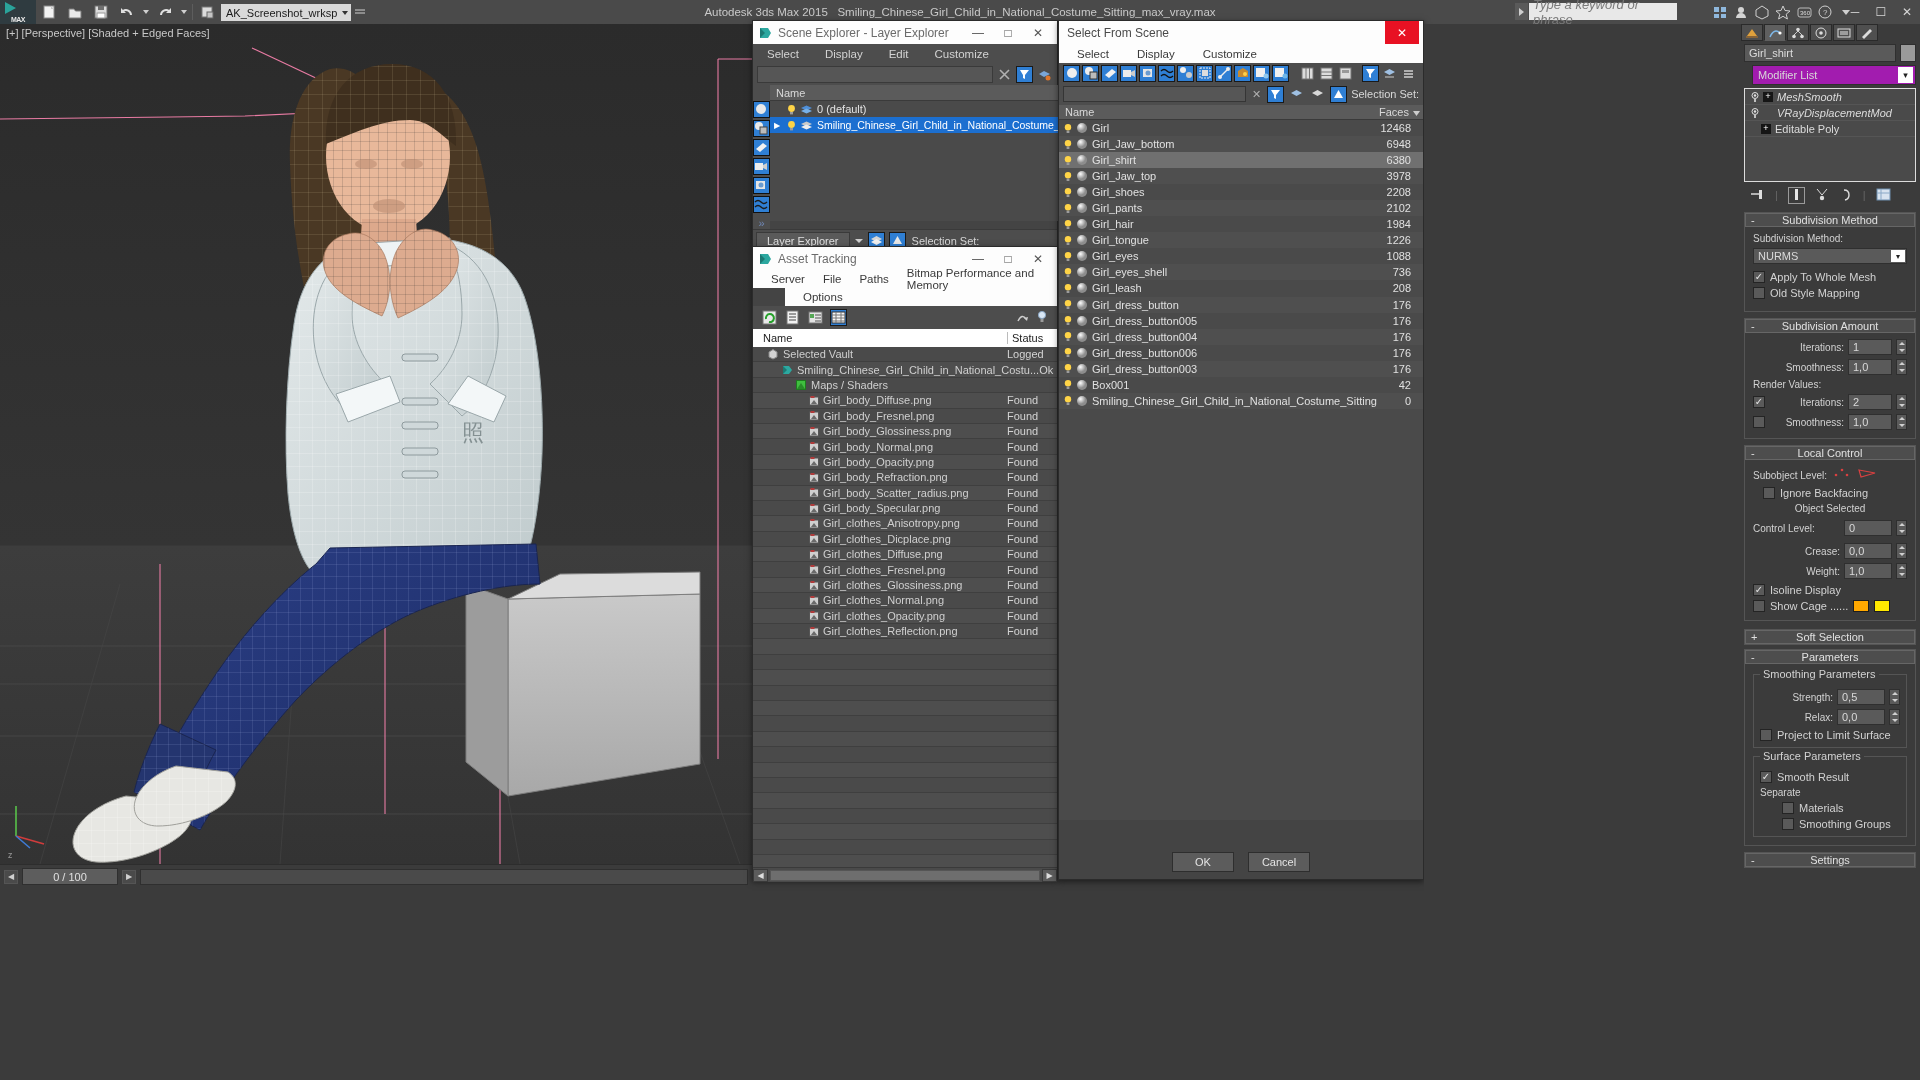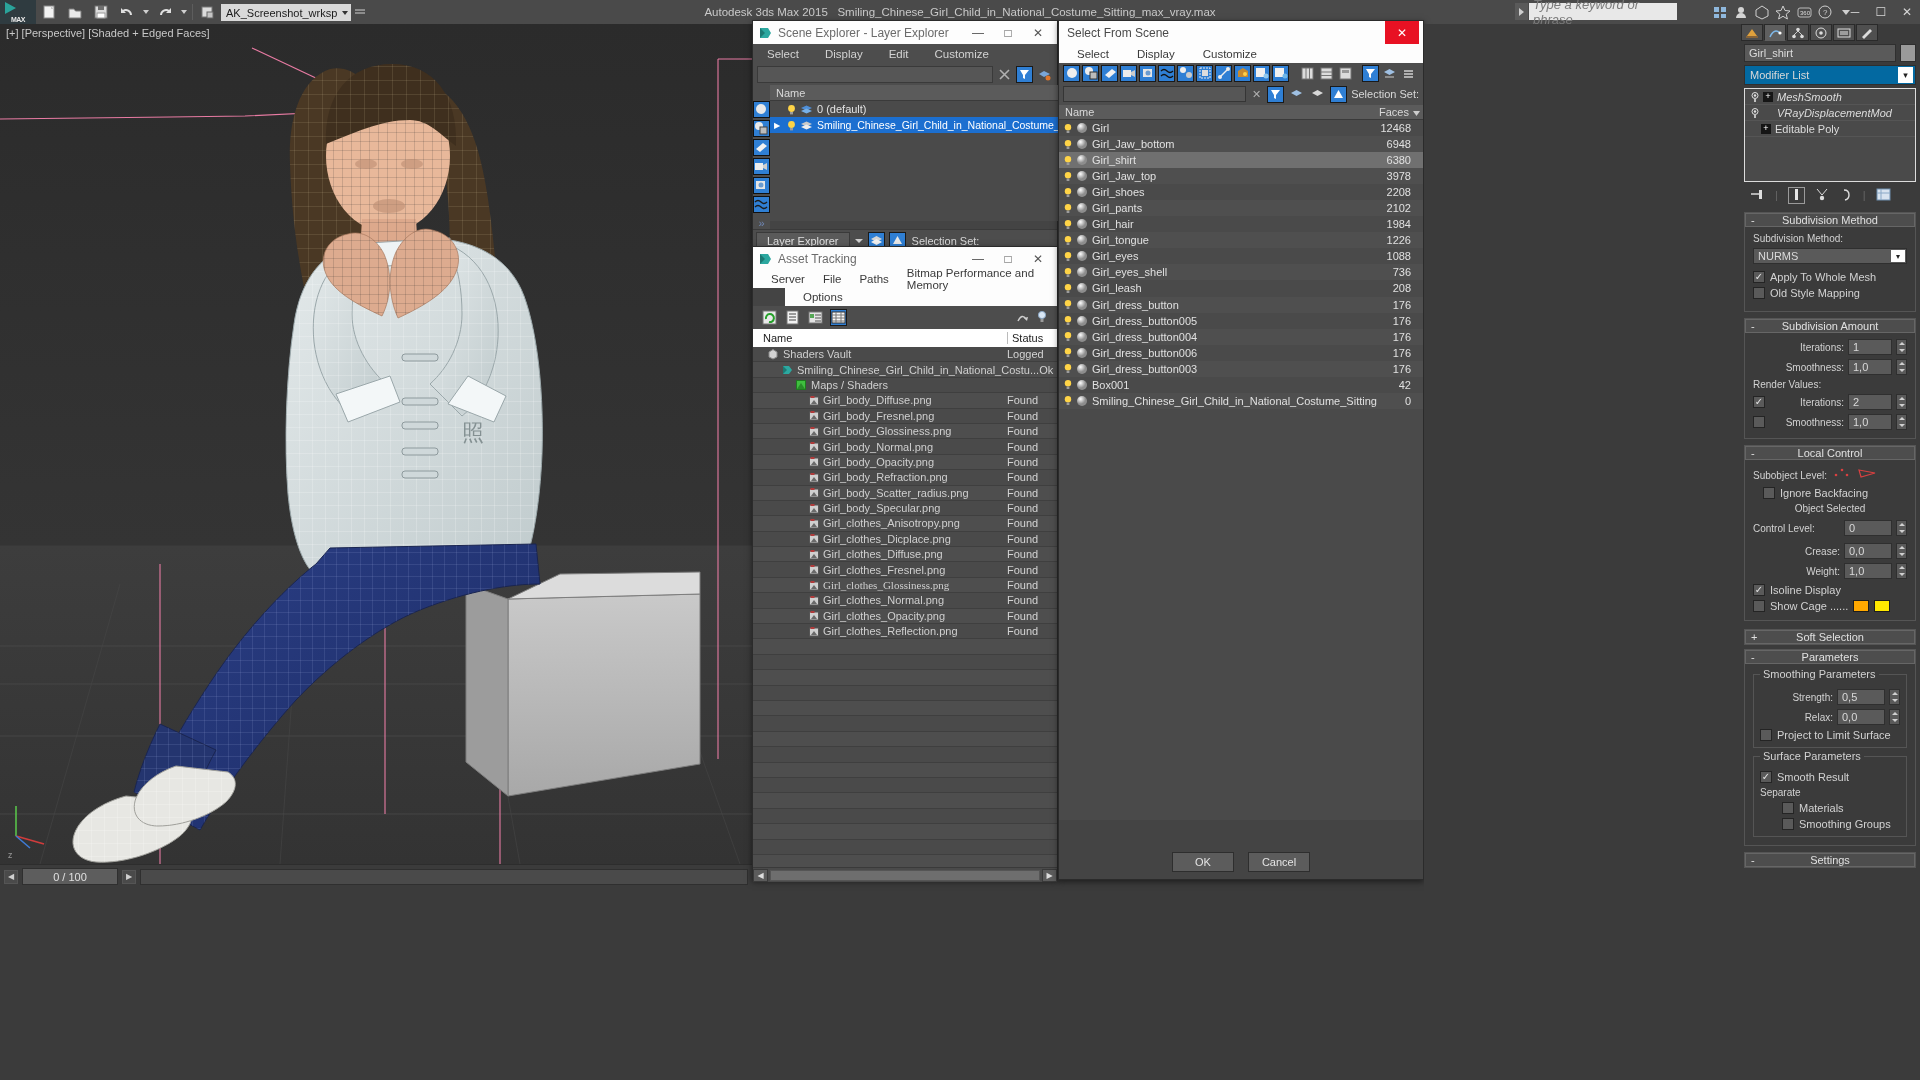--- a/index.html
+++ b/index.html
@@ -111,21 +111,21 @@
   
   .cmdpanel { position:absolute; left:1424px; top:24px; width:496px; height:1056px; background:#3b3b3b;}
   .cp-tabs { height:18px; display:flex; gap:1px; padding-left:1px; background:#3b3b3b;}
   .cp-tab { width:22px;height:17px;background:#4f4f4f;border:1px solid #2a2a2a;
       display:flex;align-items:center;justify-content:center;}
   .cp-tab.active { background:#5f5f5f; border-bottom-color:#5f5f5f;}
   .cp-name { margin:2px 4px 0 4px; display:flex; gap:4px;}
   .cp-name input { flex:1; height:18px; background:#5a5a5a; border:1px solid #2f2f2f; color:#ddd;
       font-size:11px; padding:0 4px; font-family:"Liberation Sans",sans-serif;}
   .cp-swatch { width:22px;height:18px; background:#9a9a9a; border:1px solid #2f2f2f;}
-  .cp-modlist { margin:3px 4px 0 4px; height:20px; background:#0369a1; border:1px solid #2f2f2f;
+  .cp-modlist { margin:3px 4px 0 12px; height:20px; background:#a21caf; border:1px solid #2f2f2f;
       display:flex; align-items:center; padding:0 2px 0 5px; font-size:11px; color:#d8d8d8;}
   .cp-modlist .dd { margin-left:auto; width:15px;height:16px;background:#fff;color:#222;
       display:flex;align-items:center;justify-content:center;font-size:9px;}
   .cp-stack { margin:3px 4px 0 4px; height:94px; background:#4a4a4a; border:1px solid #dcdcdc;}
   .cp-stackrow { height:16px; display:flex; align-items:center; font-size:11px; color:#dcdcdc; padding-left:4px;
      border-bottom:1px solid #555;}
   .cp-stackrow.it { font-style:italic; }
   .cp-stackbtns { height:22px; display:flex; align-items:center; gap:10px; padding-left:10px; margin-top:2px;}
   .rollup { margin:6px 4px 0 4px; border:1px solid #555;}
   .rollhead { height:14px; background:#4d4d4d; border:1px solid #666; display:flex; align-items:center;
@@ -644,21 +644,21 @@
     <div class="at-head">
       <div class="c1">Name</div>
       <div class="c2">Status</div>
     </div>
     <div id="at-rows" style="height:520px; background:#4a4a4a; overflow:hidden;">
         <div class="at-row">
           <div class="c1" style="padding-left: 14px;">
             <svg width="12" height="12" style="margin-right:4px">
               <path d="M2 4 L6 1.5 L10 4 L10 9 L6 11 L2 9 Z" fill="#d4d4d4" stroke="#8a8a8a"></path>
             </svg>
-            <span>Shaders Vault</span>
+            <span>Selected Vault</span>
           </div>
           <div class="c2">Logged</div>
         </div>
         <div class="at-row alt">
           <div class="c1" style="padding-left: 28px;">
             <svg width="12" height="12" style="margin-right:4px">
               <path d="M2 2 L8 2 L11 6 L8 10 L2 10 Z" fill="#2ca8a0"></path>
               <path d="M2 2 L6 6 L2 10 Z" fill="#1c7a74"></path>
             </svg>
             <span>Smiling_Chinese_Girl_Child_in_National_Costu...</span>
@@ -801,21 +801,21 @@
             <svg width="11" height="11" style="margin-right:3px">
               <rect x="0.5" y="2" width="9" height="8" fill="#cfcfcf" stroke="#555"></rect>
               <rect x="1.5" y="1" width="4" height="2" fill="#b03b3b"></rect>
               <path d="M2 9 L5 5 L8 9 Z" fill="#6a6a6a"></path>
             </svg>
             <span>Girl_clothes_Fresnel.png</span>
           </div>
           <div class="c2">Found</div>
         </div>
         <div class="at-row alt">
-          <div class="c1" style="padding-left: 56px; font-family: Liberation Serif, serif;">
+          <div class="c1" style="padding-left: 56px;">
             <svg width="11" height="11" style="margin-right:3px">
               <rect x="0.5" y="2" width="9" height="8" fill="#cfcfcf" stroke="#555"></rect>
               <rect x="1.5" y="1" width="4" height="2" fill="#b03b3b"></rect>
               <path d="M2 9 L5 5 L8 9 Z" fill="#6a6a6a"></path>
             </svg>
             <span>Girl_clothes_Glossiness.png</span>
           </div>
           <div class="c2">Found</div>
         </div>
         <div class="at-row">

